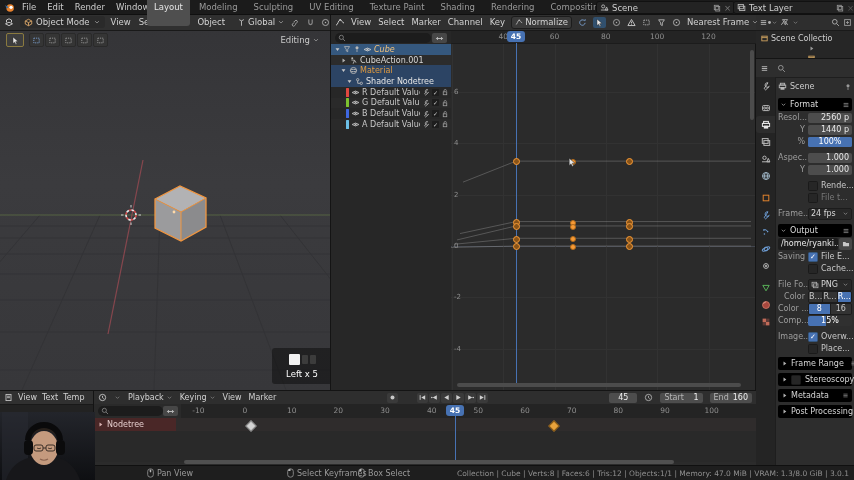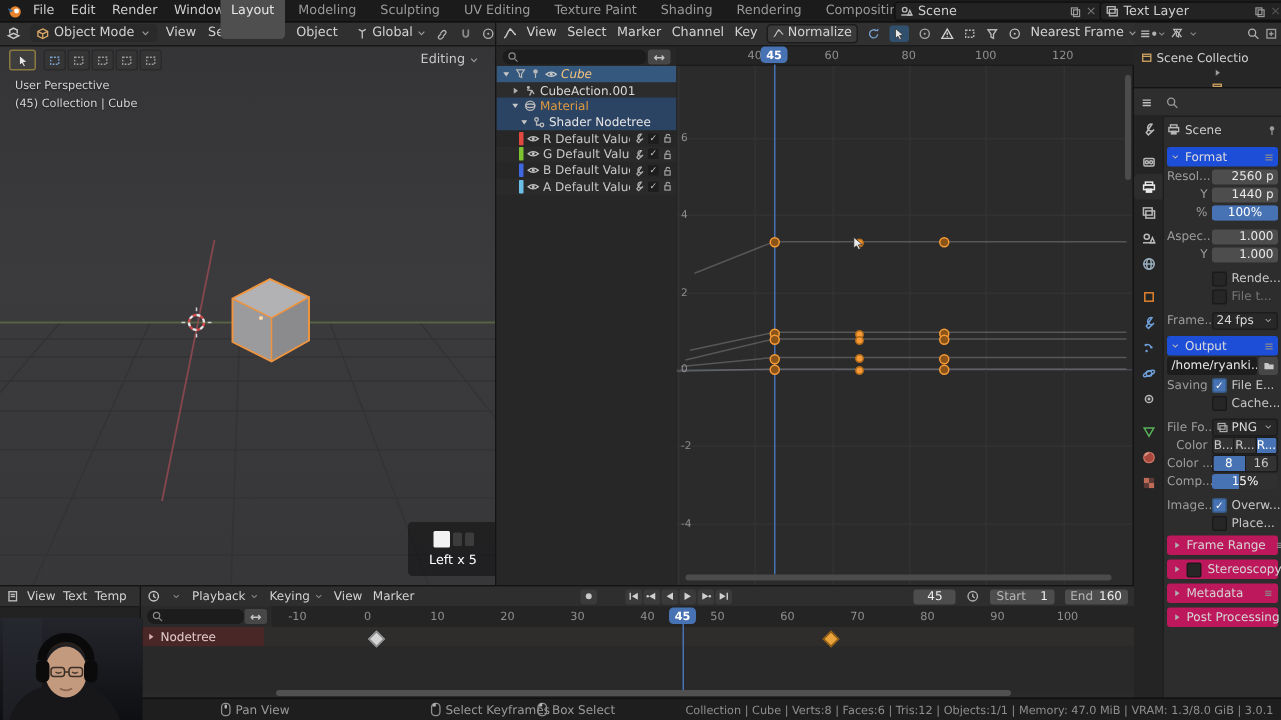--- a/index.html
+++ b/index.html
@@ -63,36 +63,36 @@
   .outliner{position:absolute;left:755px;top:14px;width:99px;height:44px;background:#262626;border-left:1px solid #141414;overflow:hidden;}
   .ol-header{height:16px;background:#2e2e2e;border-bottom:1px solid #1a1a1a;display:flex;align-items:center;gap:3px;padding:0 3px;}
   .ol-row{display:flex;align-items:center;gap:2px;height:10px;margin-top:2px;font-size:8px;color:#cfcfcf;padding-left:4px;}
   .props{position:absolute;left:755px;top:58px;width:99px;height:407px;background:#2d2d2d;border-left:1px solid #141414;border-top:1px solid #141414;overflow:hidden;}
   .pr-header{height:18px;background:#2e2e2e;border-bottom:1px solid #1e1e1e;display:flex;align-items:center;gap:8px;padding:0 4px;}
   .pr-tabs{position:absolute;left:0;top:18px;width:19px;bottom:0;background:#242424;border-right:1px solid #1e1e1e;}
   .pr-tab{width:19px;height:17px;display:flex;align-items:center;justify-content:center;}
   .pr-tab.active{background:#2d2d2d;border-radius:3px 0 0 3px;}
   .pr-content{position:absolute;left:20px;top:18px;right:0;bottom:0;padding:3px 3px 0 2px;font-size:8px;}
   .crumb{display:flex;align-items:center;gap:3px;height:13px;color:#cdcdcd;}
-  .panelhead{display:flex;align-items:center;gap:3px;height:13px;background:#1d4ed8;border-radius:2px;margin-top:5px;color:#dcdcdc;padding:0 2px;}
+  .panelhead{display:flex;align-items:center;gap:3px;height:13px;background:#000000;border-radius:2px;margin-top:5px;color:#dcdcdc;padding:0 2px;}
   .prow{display:flex;align-items:center;height:11px;margin-top:1px;}
   .prow .lab{width:27px;text-align:right;padding-right:3px;color:#9d9d9d;overflow:hidden;flex:none;}
   .fld{flex:1;height:10px;background:#4d4d4d;border-radius:2px;color:#e8e8e8;text-align:right;padding-right:3px;line-height:10px;overflow:hidden;}
   .drop{flex:1;height:10px;background:#282828;border:1px solid #1c1c1c;border-radius:2px;color:#d8d8d8;display:flex;align-items:center;padding:0 2px;gap:2px;}
   .drop .dv{flex:1;text-align:left;}
   .cb{width:8px;height:8px;border-radius:1.5px;background:#262626;border:1px solid #1a1a1a;flex:none;margin-right:3px;color:#fff;font-size:7px;line-height:8px;text-align:center;}
   .cb.on{background:#4772b3;border-color:#35577e;}
   .seg{flex:1;display:flex;height:10px;border-radius:2px;overflow:hidden;border:1px solid #1c1c1c;}
   .seg div{flex:1;background:#333;color:#c8c8c8;text-align:center;line-height:10px;overflow:hidden;border-right:1px solid #1c1c1c;}
   .seg div:last-child{border-right:none;}
   .seg div.sel{background:#4772b3;color:#fff;}
   .slider{flex:1;height:10px;background:#303030;border-radius:2px;position:relative;overflow:hidden;color:#e8e8e8;text-align:center;line-height:10px;}
   .slider .fill{position:absolute;left:0;top:0;bottom:0;background:#4772b3;}
   .slider .txt{position:relative;z-index:1;}
-  .cpanel{display:flex;align-items:center;gap:3px;height:13px;background:#be185d;border-radius:2px;margin-top:3px;color:#d5d5d5;padding:0 3px;}
+  .cpanel{display:flex;align-items:center;gap:3px;height:13px;background:#000000;border-radius:2px;margin-top:3px;color:#d5d5d5;padding:0 3px;}
   .cpanel .sp{flex:1;}
 
   
   .texted{position:absolute;left:0;top:390px;width:93px;height:75px;background:#222;border-top:1px solid #141414;}
   .timeline{position:absolute;left:93px;top:390px;width:662px;height:75px;background:#2b2b2b;border-top:1px solid #141414;border-left:1px solid #141414;overflow:hidden;}
   .tl-header{height:13px;background:#2e2e2e;border-bottom:1px solid #1b1b1b;display:flex;align-items:center;gap:7px;padding:0 4px;font-size:8px;color:#d2d2d2;}
   .tbtn{width:11px;height:10px;background:#3a3a3a;border-radius:2px;display:flex;align-items:center;justify-content:center;color:#d0d0d0;flex:none;}
   .tl-field{height:10px;background:#4d4d4d;border-radius:2px;color:#eee;display:flex;align-items:center;padding:0 4px;gap:4px;}
   .tl-ruler{position:absolute;left:87px;right:0;top:13px;height:14px;background:#242424;border-bottom:1px solid #1c1c1c;}
   .tl-chanbox{position:absolute;left:0;top:13px;width:87px;height:14px;background:#2a2a2a;border-bottom:1px solid #1c1c1c;}
@@ -314,24 +314,20 @@
         <polygon points="155,185 181,198 181,227 155,214" fill="#9b9b9d"></polygon>
         <polygon points="181,198 206,184 206,213 181,227" fill="#8b8b8d"></polygon>
         <polygon points="155,185 180,172 206,184 206,213 181,227 155,214" fill="none" stroke="#f0953f" stroke-width="1.3"></polygon>
         <path d="M155 185 L181 198 L206 184 M181 198 V227" fill="none" stroke="#f0953f" stroke-width="1"></path>
         <circle cx="174" cy="198" r="1.4" fill="#ffd9a8"></circle>
         <circle cx="131" cy="201" r="5" fill="none" stroke="#d84a4a" stroke-width="1.6" stroke-dasharray="2.6,2.6"></circle>
         <circle cx="131" cy="201" r="5" fill="none" stroke="#e8e8e8" stroke-width="1.6" stroke-dasharray="2.6,2.6" stroke-dashoffset="2.6"></circle>
         <path d="M131 193.5 V191 M131 208.5 V211 M123.5 201 H121 M138.5 201 H141" stroke="#cfcfcf" stroke-width="1"></path>
       </svg>
 
-    <div class="vp-overlay">
-      <div>User Perspective</div>
-      <div>(45) Collection | Cube</div>
-    </div>
 
     <div class="screencast">
       <div class="sc-keys">
         <span class="sc-white"></span>
         <span class="sc-dim"></span>
         <span class="sc-dim"></span>
       </div>
       <div class="sc-label">Left x 5</div>
     </div>
   </div>

